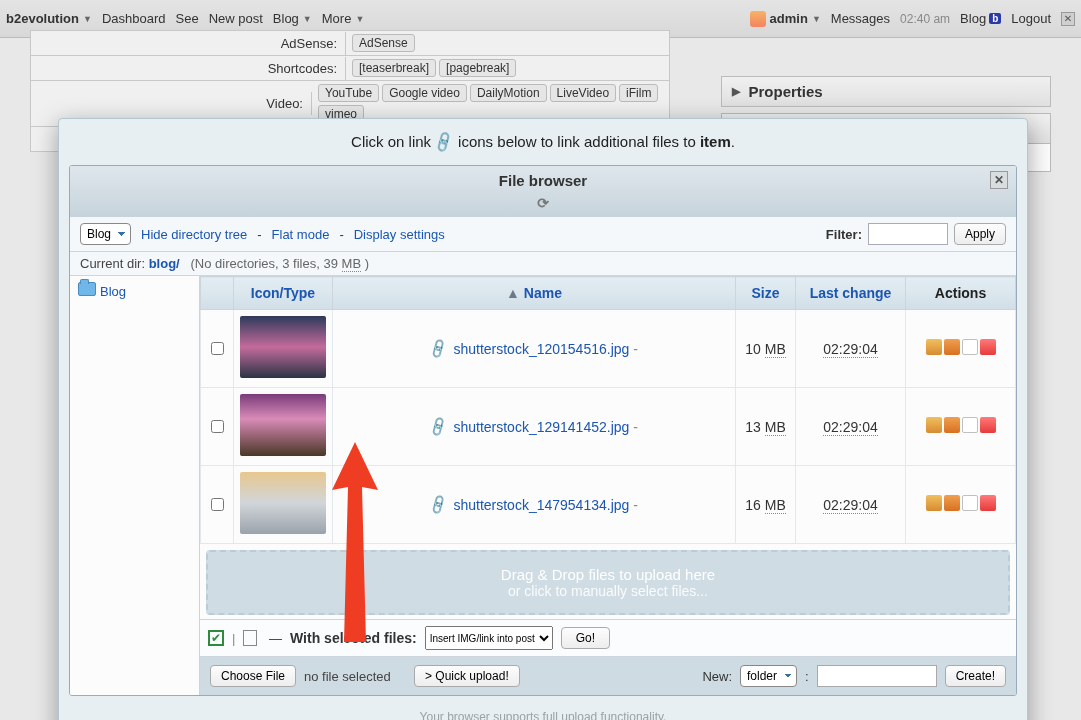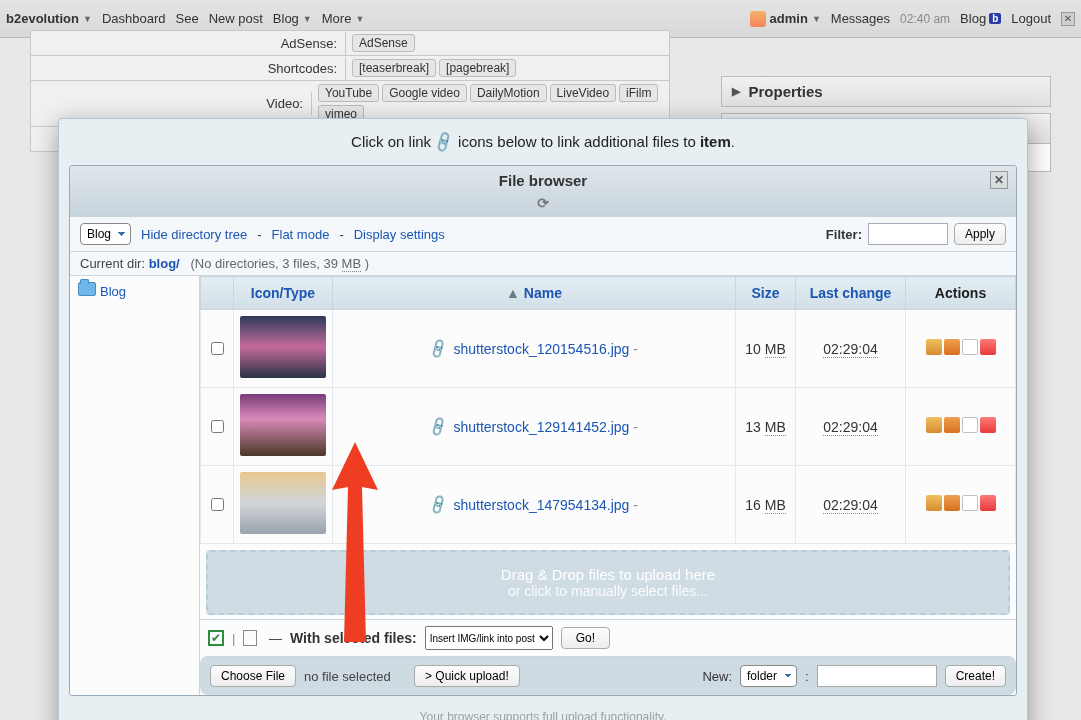--- a/index.html
+++ b/index.html
@@ -167,21 +167,20 @@
   }
   .withsel .allchk { width:16px;height:16px;border:2px solid #2e8b3d; display:inline-flex;align-items:center;justify-content:center;color:#2e8b3d;font-size:12px;cursor:pointer;}
   .withsel .nonechk { width:14px;height:16px;border:1px solid #888;display:inline-block;cursor:pointer;}
   .withsel strong{font-size:14px;}
   .withsel select{ height:24px; font-size:10px; cursor:pointer;}
 
   .uploadrow{
     display:flex; align-items:center; justify-content:space-between;
     padding:8px 10px; border-top:1px solid #cbd5db; background:#cfdbe2;
     gap:14px;
-    border-radius:8px;
   }
   .uploadrow .left, .uploadrow .right{ display:flex; align-items:center; gap:8px;}
   .uploadrow .nofile{ color:#444;}
 
   .support-note { text-align:center; color:#9aa2a6; font-size:12px; margin-top:14px;}
 
   
   .arrow {
     position:absolute;
     left:330px;

